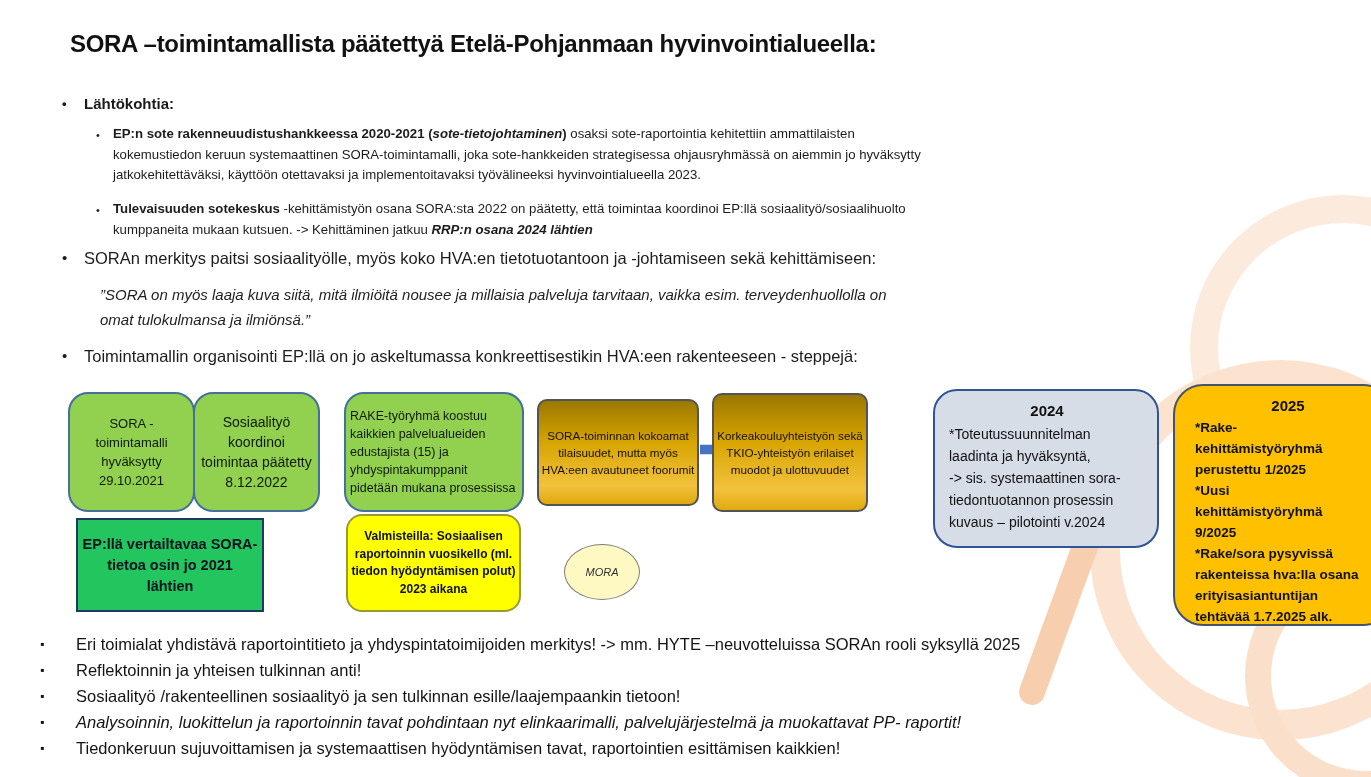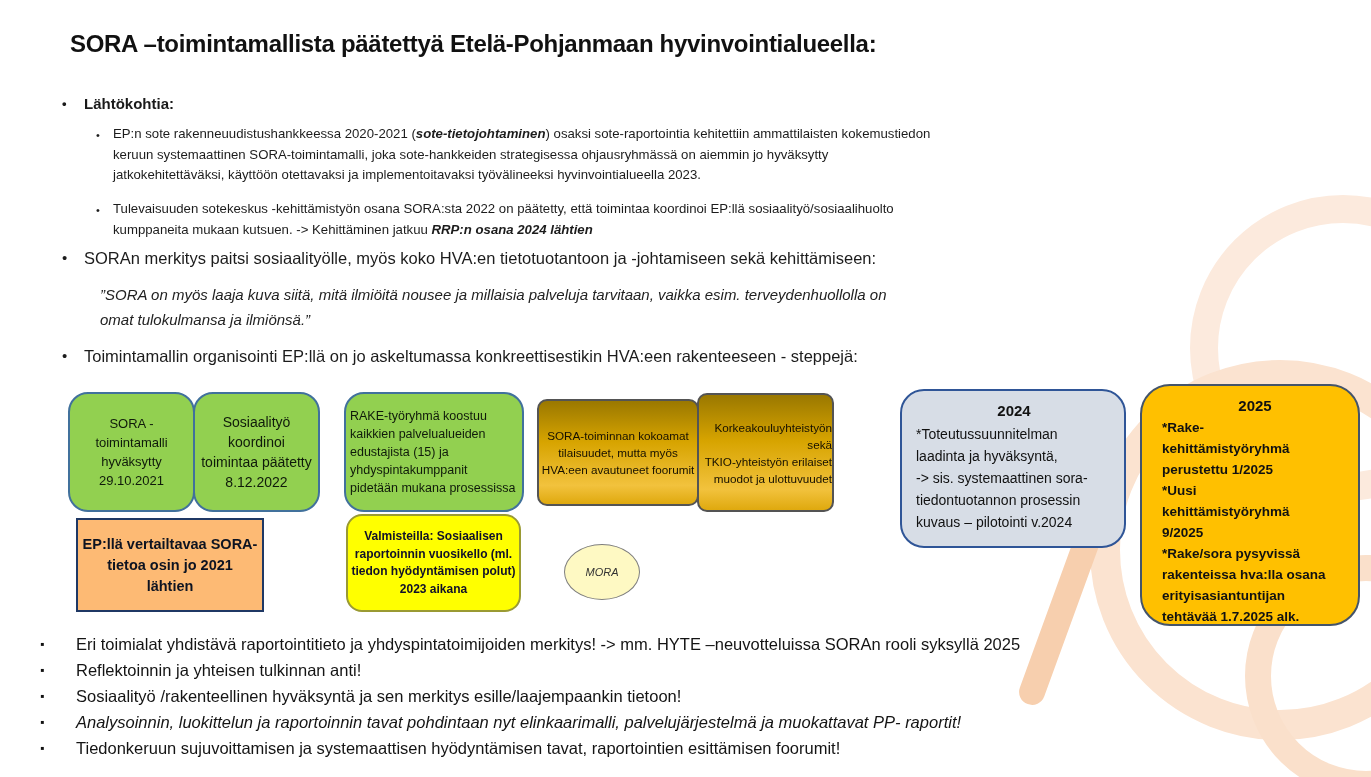--- a/index.html
+++ b/index.html
@@ -24,43 +24,43 @@
   .lvl1::before{content:"•";position:absolute;left:-22px;top:0;font-size:15px;}
   .b-lahtokohtia{left:84px;top:95px;font-size:15px;font-weight:bold;}
   .b-lahtokohtia::before{content:"•";position:absolute;left:-22px;top:1px;font-size:13px;}
   .sub{left:113px;width:822px;font-size:13.2px;line-height:20.5px;color:#1c1c1c;}
   .sub::before{content:"•";position:absolute;left:-17px;top:1px;font-size:11px;}
   .sub1{top:124px;}
   .sub2{top:199px;}
   .b-merkitys{left:84px;top:249px;}
   .quote{left:100px;top:282px;width:800px;font-style:italic;font-size:15px;line-height:25px;font-weight:500;color:#222;}
   .b-organisointi{left:84px;top:347px;}
-  .bold{font-weight:normal;}
+  .bold{font-weight:bold;}
   .ital{}
   .boldital{font-weight:bold;font-style:italic;}
   
   .box{position:absolute;box-sizing:border-box;display:flex;align-items:center;justify-content:center;
        text-align:center;white-space:pre-line;z-index:1;}
   .green{background:#92d050;border:2px solid #41719c;border-radius:20px;color:#0f1a0a;}
   .g1{left:68px;top:392px;width:127px;height:120px;font-size:13px;line-height:19px;}
   .g2{left:193px;top:392px;width:127px;height:120px;font-size:14px;line-height:20px;}
   .g3{left:344px;top:392px;width:180px;height:120px;font-size:12.5px;line-height:18px;text-align:left;padding:0 4px;}
   .gold{background:linear-gradient(180deg,#9a7800 0%,#d7a400 40%,#f2c23d 82%,#dfa90e 100%);
         border:2px solid #545454;border-radius:10px;color:#161000;}
   .o1{left:537px;top:399px;width:162px;height:107px;font-size:11.7px;line-height:17px;}
-  .o2{left:697px;top:393px;width:137px;height:119px;font-size:11.7px;line-height:17px;text-align:right;}
+  .o2{left:712px;top:393px;width:156px;height:119px;font-size:11.7px;line-height:17px;}
   .arrow{left:700px;top:436px;width:33px;height:27px;background:#4472c4;
          clip-path:polygon(0 32%,52% 32%,52% 0,100% 50%,52% 100%,52% 68%,0 68%);}
-  .yearbox{flex-direction:column;align-items:stretch;justify-content:flex-start;text-align:left;}
+  .yearbox{flex-direction:column;align-items:stretch;justify-content:flex-start;text-align:left;margin-left:33px;}
   .ybtitle{text-align:center;font-weight:bold;font-size:15px;margin-bottom:1px;}
   .y2024{left:900px;top:389px;width:226px;height:159px;background:#d7dde6;border:2.5px solid #2f5597;
          border-radius:24px;padding:9px 12px 6px 14px;font-size:14px;line-height:22px;color:#111;}
   .y2025{left:1140px;top:384px;width:220px;height:242px;background:#ffc000;border:2.5px solid #44546a;
          border-radius:30px;padding:9px 10px 6px 20px;font-size:13.5px;line-height:21px;font-weight:bold;color:#111;}
-  .bluebox{left:76px;top:518px;width:188px;height:94px;background:#fdba74;border:2px solid #1f3864;
+  .bluebox{left:76px;top:518px;width:188px;height:94px;background:#22c55e;border:2px solid #1f3864;
            font-size:14.5px;line-height:21px;font-weight:bold;color:#0d1321;}
   .yellowbox{left:346px;top:514px;width:175px;height:98px;background:#ffff00;border:2px solid #9a9a33;
              border-radius:16px;font-size:12px;line-height:17.5px;font-weight:bold;color:#10102a;}
   .mora{left:564px;top:544px;width:76px;height:56px;background:#fef9c3;border:1.5px solid #7f7f7f;
         border-radius:50%;font-size:11px;font-style:italic;color:#333;}
   
   .conc{left:76px;font-size:16.5px;color:#141414;white-space:nowrap;}
   .conc::before{content:"▪";position:absolute;left:-36px;top:2px;font-size:12px;color:#111;}
   .c0{top:635px;}.c1{top:661px;}.c2{top:687px;}.c3{top:713px;font-style:italic;}.c4{top:739px;}
 </style>
@@ -140,22 +140,22 @@
 2023 aikana</div>
   <div class="box mora">MORA</div>
 
   <div class="abs conc c0">
     <span>Eri toimialat yhdistävä raportointitieto ja yhdyspintatoimijoiden merkitys! -&gt; </span><span class="ital">mm. HYTE –neuvotteluissa SORAn rooli syksyllä 2025</span>
   </div>
   <div class="abs conc c1">
     <span class="ital">Reflektoinnin ja yhteisen tulkinnan anti!</span>
   </div>
   <div class="abs conc c2">
-    <span>Sosiaalityö /rakenteellinen hyväksyntä ja sen merkitys esille/laajempaankin tietoon!</span>
+    <span>Sosiaalityö /rakenteellinen sosiaalityö ja sen tulkinnan esille/laajempaankin tietoon!</span>
   </div>
   <div class="abs conc c3">
     <span>Analysoinnin, luokittelun ja raportoinnin tavat pohdintaan nyt elinkaarimalli, palvelujärjestelmä ja muokattavat PP- raportit!</span>
   </div>
   <div class="abs conc c4">
-    <span>Tiedonkeruun sujuvoittamisen ja systemaattisen hyödyntämisen tavat, raportointien esittämisen foorumit!</span>
+    <span>Tiedonkeruun sujuvoittamisen ja systemaattisen hyödyntämisen tavat, raportointien esittämisen kaikkien!</span>
   </div>
 
 </div>
 
 </body></html>

